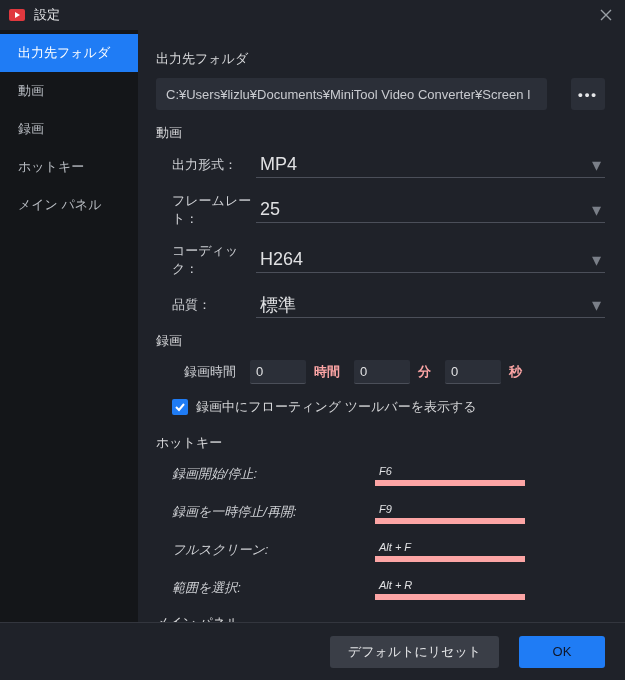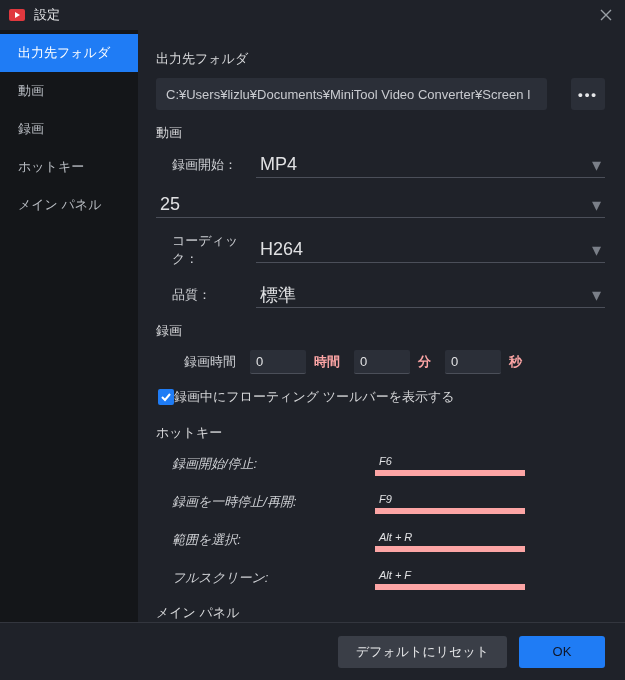--- a/index.html
+++ b/index.html
@@ -106,21 +106,21 @@
   height:24px;
   background:#2b2f38;
   border:none;
   border-bottom:1px solid #4b4f59;
   border-radius:2px;
   color:#e0e1e3;
   padding:0 6px;
   font-size:13px;
 }
 .unit { color:#fca5a5; margin-right:6px;font-weight:bold; }
-.check-row { display:flex; align-items:center; margin: 4px 0 18px 2px; }
+.check-row { display:flex; align-items:center; gap:8px; margin: 4px 0 18px 16px; }
 .checkbox {
   width:16px; height:16px;
   background:#1f7cf5;
   border-radius:2px;
   display:inline-flex; align-items:center; justify-content:center;
 }
 .hotkey-row { display:flex; align-items:center; margin-bottom:14px;font-style:italic; }
 .hotkey-label { width:210px; padding-left:16px; color:#cfd1d5; font-size:13px;}
 .hotkey-value {
   width:150px;
@@ -132,21 +132,21 @@
   font-size:11px;
   margin-left:9px;
 }
 .footer {
   height: 58px;
   border-top: 1px solid #33363e;
   display:flex;
   align-items:center;
   justify-content:flex-end;
   padding: 0 20px;
-  gap:12px;
+  gap:20px;
   background:#1f2229;
 }
 .btn {
   height:32px;
   padding:0 18px;
   border-radius:3px;
   font-size:13px;
   cursor:pointer;
   border:none;
 }
@@ -188,27 +188,28 @@
       <div class="section-title">出力先フォルダ</div>
       <div class="path-row">
         <input class="path-input" value="C:¥Users¥lizlu¥Documents¥MiniTool Video Converter¥Screen I" style="">
         <button class="browse-btn">
           <span>•••</span>
         </button>
       </div>
 
       <div class="section-title">動画</div>
       <div class="form-row">
-        <div class="form-label">録画開始：</div>
+        <div class="form-label">出力形式：</div>
         <div class="select">
           <span>MP4</span>
           <span class="caret">▾</span>
         </div>
       </div>
       <div class="form-row">
+        <div class="form-label">フレームレート：</div>
         <div class="select">
           <span>25</span>
           <span class="caret">▾</span>
         </div>
       </div>
       <div class="form-row">
         <div class="form-label">コーディック：</div>
         <div class="select">
           <span>H264</span>
           <span class="caret">▾</span>
@@ -248,29 +249,29 @@
             <span>F6</span>
           </div>
       </div>
       <div class="hotkey-row">
         <div class="hotkey-label">録画を一時停止/再開:</div>
         <div class="hotkey-value">
             <span>F9</span>
           </div>
       </div>
       <div class="hotkey-row">
+        <div class="hotkey-label">フルスクリーン:</div>
+        <div class="hotkey-value">
+            <span>Alt + F</span>
+          </div>
+      </div>
+      <div class="hotkey-row">
         <div class="hotkey-label">範囲を選択:</div>
         <div class="hotkey-value">
             <span>Alt + R</span>
-          </div>
-      </div>
-      <div class="hotkey-row">
-        <div class="hotkey-label">フルスクリーン:</div>
-        <div class="hotkey-value">
-            <span>Alt + F</span>
           </div>
       </div>
 
       <div class="section-title">メイン パネル</div>
 
     </div>
   </div>
 
   <div class="footer">
     <button class="btn btn-secondary">デフォルトにリセット</button>

